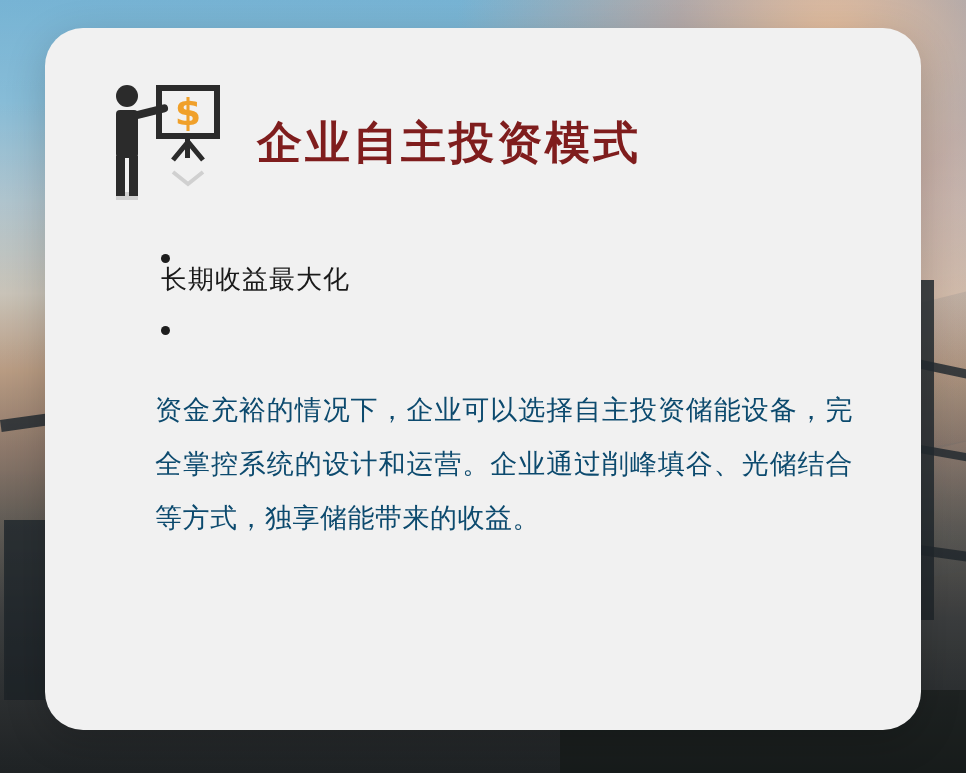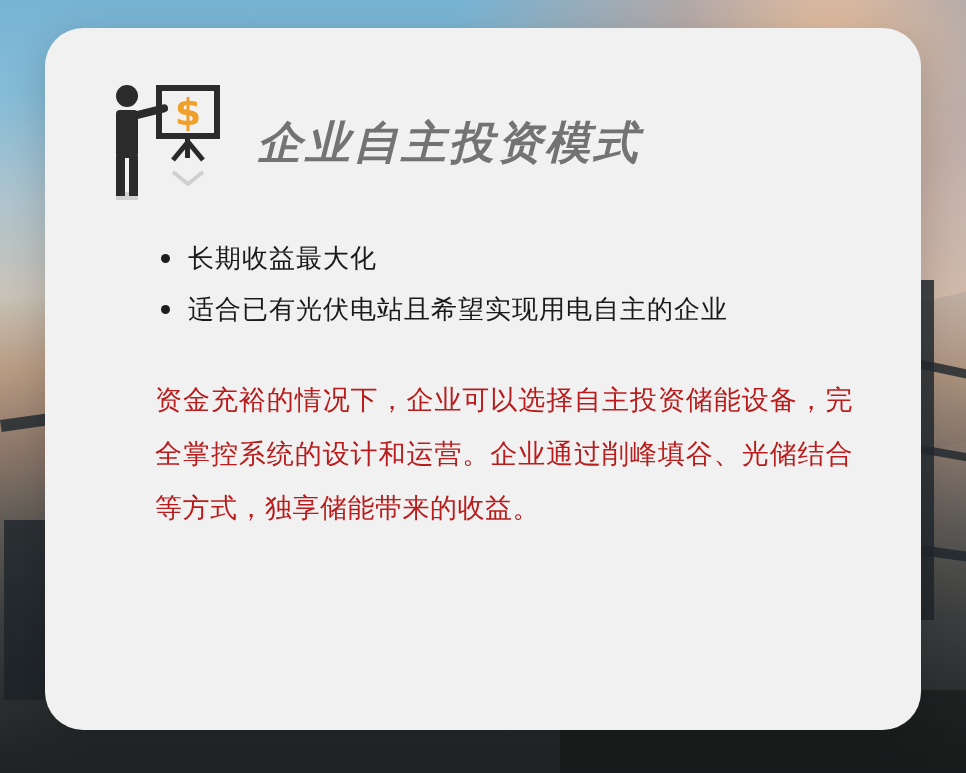--- a/index.html
+++ b/index.html
@@ -75,37 +75,37 @@
   .header-icon {
     width: 128px;
     height: 120px;
     position: relative;
     flex: 0 0 auto;
   }
   .title {
     font-family: "DejaVu Sans", "Liberation Sans", sans-serif;
     font-size: 45px;
     font-weight: 700;
-    color: #737373;
+    color: #7f1d1d;
     letter-spacing: 3px;
     line-height: 1;
     white-space: nowrap;
     margin-top: 4px;
-    font-style: italic;
   }
 
   
   .bullets {
     margin-top: 42px;
     padding-left: 58px;
   }
   .bullet-row {
     display: flex;
     align-items: flex-start;
     margin-bottom: 18px;
+    flex-direction: column;
   }
   .bullet-dot {
     width: 9px;
     height: 9px;
     border-radius: 50%;
     background: #1d1d1d;
     margin-top: 12px;
     margin-right: 18px;
     flex: 0 0 auto;
   }
@@ -117,21 +117,21 @@
     letter-spacing: 1px;
   }
 
   
   .paragraph {
     margin-top: 48px;
     padding-left: 52px;
     padding-right: 10px;
     font-family: "DejaVu Sans", "Liberation Sans", sans-serif;
     font-size: 27px;
-    color: #b91c1c;
+    color: #0c4a6e;
     line-height: 2.0;
     letter-spacing: 0.5px;
     text-align: justify;
   }
 </style>
 </head>
 <body>
 
 <div class="bg"></div>
 <div class="bg-struct">
@@ -179,20 +179,19 @@
       <div class="title">企业自主投资模式</div>
     </div>
 
     <div class="bullets">
       <div class="bullet-row">
         <div class="bullet-dot"></div>
         <div class="bullet-text">长期收益最大化</div>
       </div>
       <div class="bullet-row">
         <div class="bullet-dot"></div>
-        <div class="bullet-text">适合已有光伏电站且希望实现用电自主的企业</div>
       </div>
     </div>
 
     <div class="paragraph">资金充裕的情况下，企业可以选择自主投资储能设备，完全掌控系统的设计和运营。企业通过削峰填谷、光储结合等方式，独享储能带来的收益。</div>
 
   </div>
 </div>
 
 </body></html>

